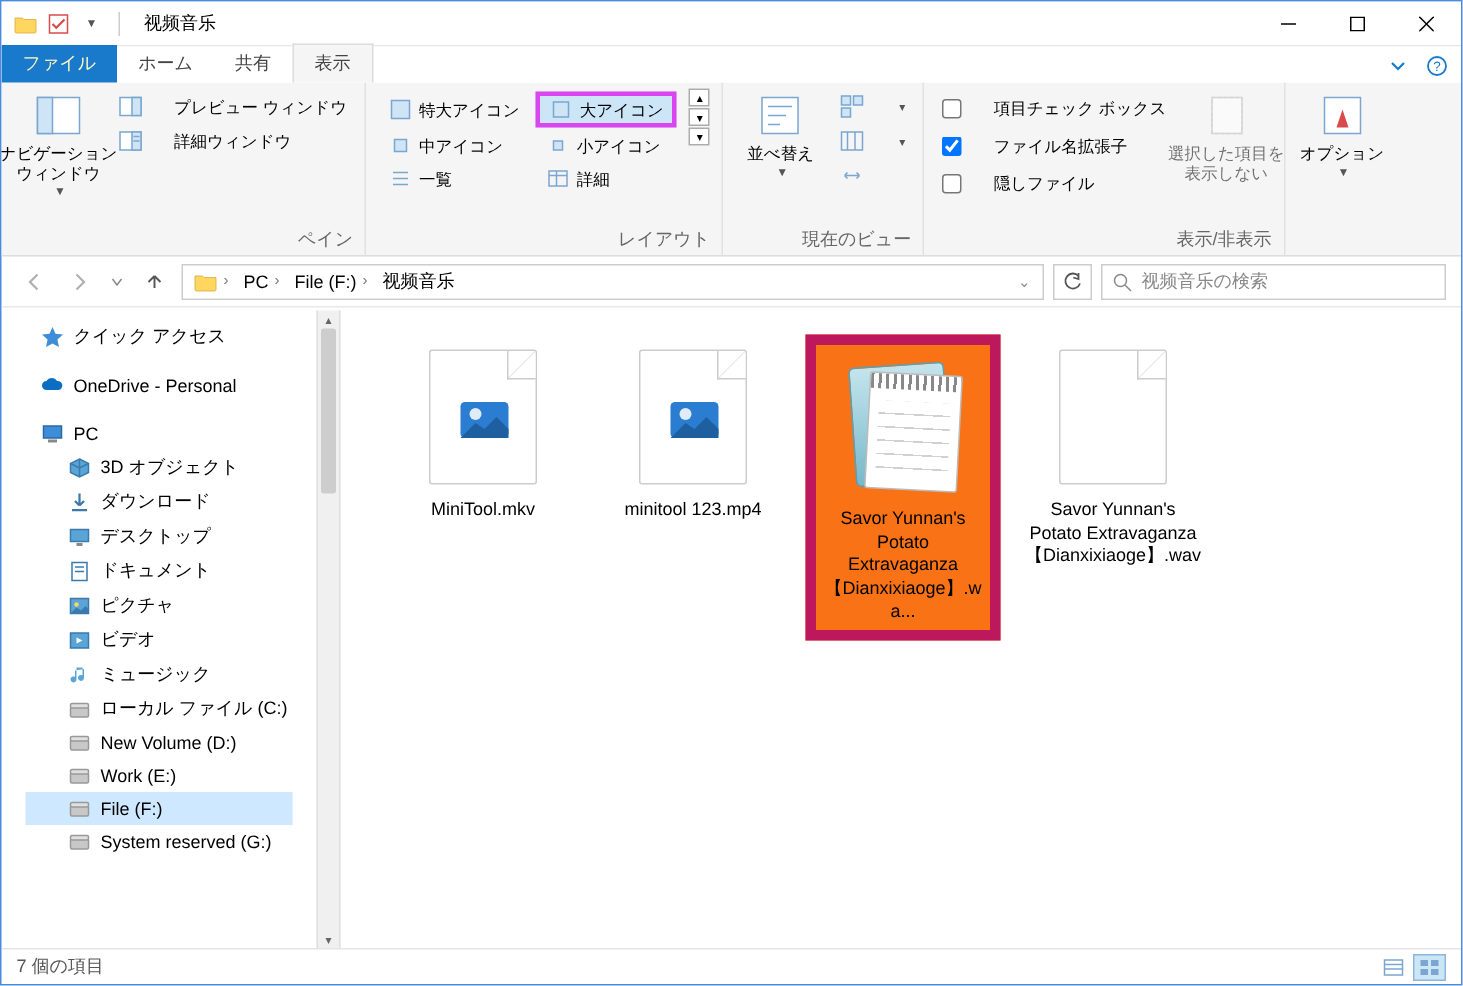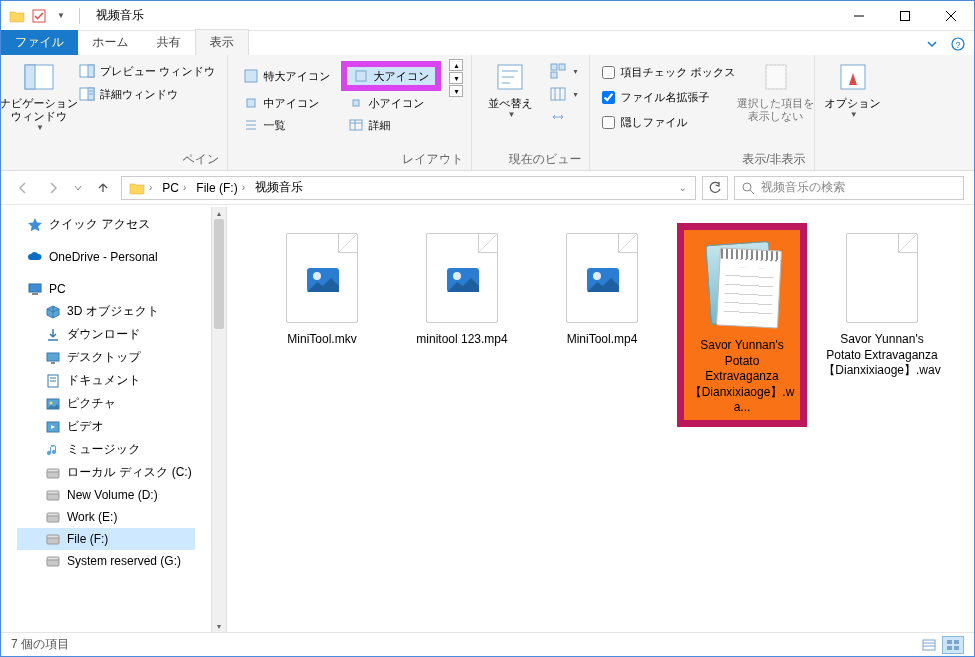--- a/index.html
+++ b/index.html
@@ -24,27 +24,27 @@
 .ribbon-group { border-right: 1px solid #e1e1e1; padding: 4px 8px 2px; display: flex; flex-direction: column; height: 100%; }
 .ribbon-group-body { flex: 1; display: flex; gap: 6px; align-items: flex-start; }
 .ribbon-group-label { text-align: right; font-size: 12px; color: #666; padding-top: 2px; }
 
 .big-btn { display: flex; flex-direction: column; align-items: center; width: 60px; padding-top: 2px; }
 .big-btn-icon { width: 32px; height: 32px; margin-bottom: 4px; }
 .big-btn-label { font-size: 11px; text-align: center; line-height: 1.2; }
 .big-btn .drop { font-size: 8px; color: #555; }
 
 .small-list { display: flex; flex-direction: column; gap: 3px; padding-top: 2px; }
-.small-item { display: flex; align-items: center; gap: 5px; font-size: 11px; padding: 2px 4px; }
+.small-item { display: flex; align-items: center; gap: 21px; font-size: 11px; padding: 2px 4px; }
 .small-icon { width: 16px; height: 16px; display: flex; align-items: center; justify-content: center; }
 .chk { width: 13px; height: 13px; }
 
 .layout-grid { display: grid; grid-template-columns: auto auto; gap: 2px 4px; padding-top: 2px; }
 .layout-item { display: flex; align-items: center; gap: 4px; font-size: 11px; padding: 1px 6px; border: 1px solid transparent; white-space: nowrap; }
-.layout-item.sel { background: #cde6f7; border: 6px solid #d946ef; }
+.layout-item.sel { background: #cde6f7; border: 3px solid #d946ef; }
 .layout-scroll { display: flex; flex-direction: column; gap: 1px; margin-left: 2px; }
 .layout-scroll-btn { width: 14px; height: 12px; border: 1px solid #acacac; background: #fff; font-size: 8px; display: flex; align-items: center; justify-content: center; }
 
 .addr-row { height: 34px; display: flex; align-items: center; padding: 0 10px; gap: 6px; border-bottom: 1px solid #e8e8e8; }
 .nav-btn { width: 24px; height: 24px; display: flex; align-items: center; justify-content: center; color: #b0b0b0; border-radius: 2px; }
 .nav-btn.en { color: #555; }
 .addressbar { flex: 1; height: 24px; border: 1px solid #ccc; display: flex; align-items: center; padding: 0 2px; }
 .crumb { padding: 0 5px; font-size: 12px; display: flex; align-items: center; gap: 4px; height: 100%; }
 .crumb-arr { color: #777; font-size: 10px; }
 .refresh-box { width: 26px; height: 24px; border: 1px solid #ccc; display: flex; align-items: center; justify-content: center; color: #555; }
@@ -490,21 +490,21 @@
           </span>
           <span>ミュージック</span>
         </div>
         <div class="tree-item d1">
           <span class="ico">
             <svg width="16" height="16">
               <rect x="2" y="6" width="12" height="7" rx="1" fill="#c8c8c8" stroke="#999"></rect>
               <rect x="2" y="4" width="12" height="3" rx="1" fill="#e0e0e0" stroke="#999"></rect>
             </svg>
           </span>
-          <span>ローカル ディスク (C:)</span>
+          <span>ローカル ファイル (C:)</span>
         </div>
         <div class="tree-item d1">
           <span class="ico">
             <svg width="16" height="16">
               <rect x="2" y="6" width="12" height="7" rx="1" fill="#c8c8c8" stroke="#999"></rect>
               <rect x="2" y="4" width="12" height="3" rx="1" fill="#e0e0e0" stroke="#999"></rect>
             </svg>
           </span>
           <span>New Volume (D:)</span>
         </div>
@@ -560,32 +560,20 @@
           <div class="video-ico">
             <div class="video-glyph"><svg viewBox="0 0 36 36">
                 <rect x="2" y="6" width="32" height="24" rx="3" fill="#2a7dd1"></rect>
                 <circle cx="12" cy="14" r="4" fill="#fff" opacity="0.85"></circle>
                 <path d="M2 30 l10 -10 6 4 8 -8 8 8 v6 H2 z" fill="#1e5fa0"></path>
               </svg></div>
           </div>
         </div>
         <div class="file-name">minitool 123.mp4</div>
       </div>
-      <div class="file-item">
-        <div class="file-icon">
-          <div class="video-ico">
-            <div class="video-glyph"><svg viewBox="0 0 36 36">
-                <rect x="2" y="6" width="32" height="24" rx="3" fill="#2a7dd1"></rect>
-                <circle cx="12" cy="14" r="4" fill="#fff" opacity="0.85"></circle>
-                <path d="M2 30 l10 -10 6 4 8 -8 8 8 v6 H2 z" fill="#1e5fa0"></path>
-              </svg></div>
-          </div>
-        </div>
-        <div class="file-name">MiniTool.mp4</div>
-      </div>
       <div class="file-item sel">
         <div class="file-icon">
           <div class="notepad-ico">
             <div class="notepad-back"></div>
             <div class="notepad-front">
               <div class="notepad-lines"></div>
             </div>
           </div>
         </div>
         <div class="file-name">Savor Yunnan's Potato Extravaganza【Dianxixiaoge】.wa...</div>

